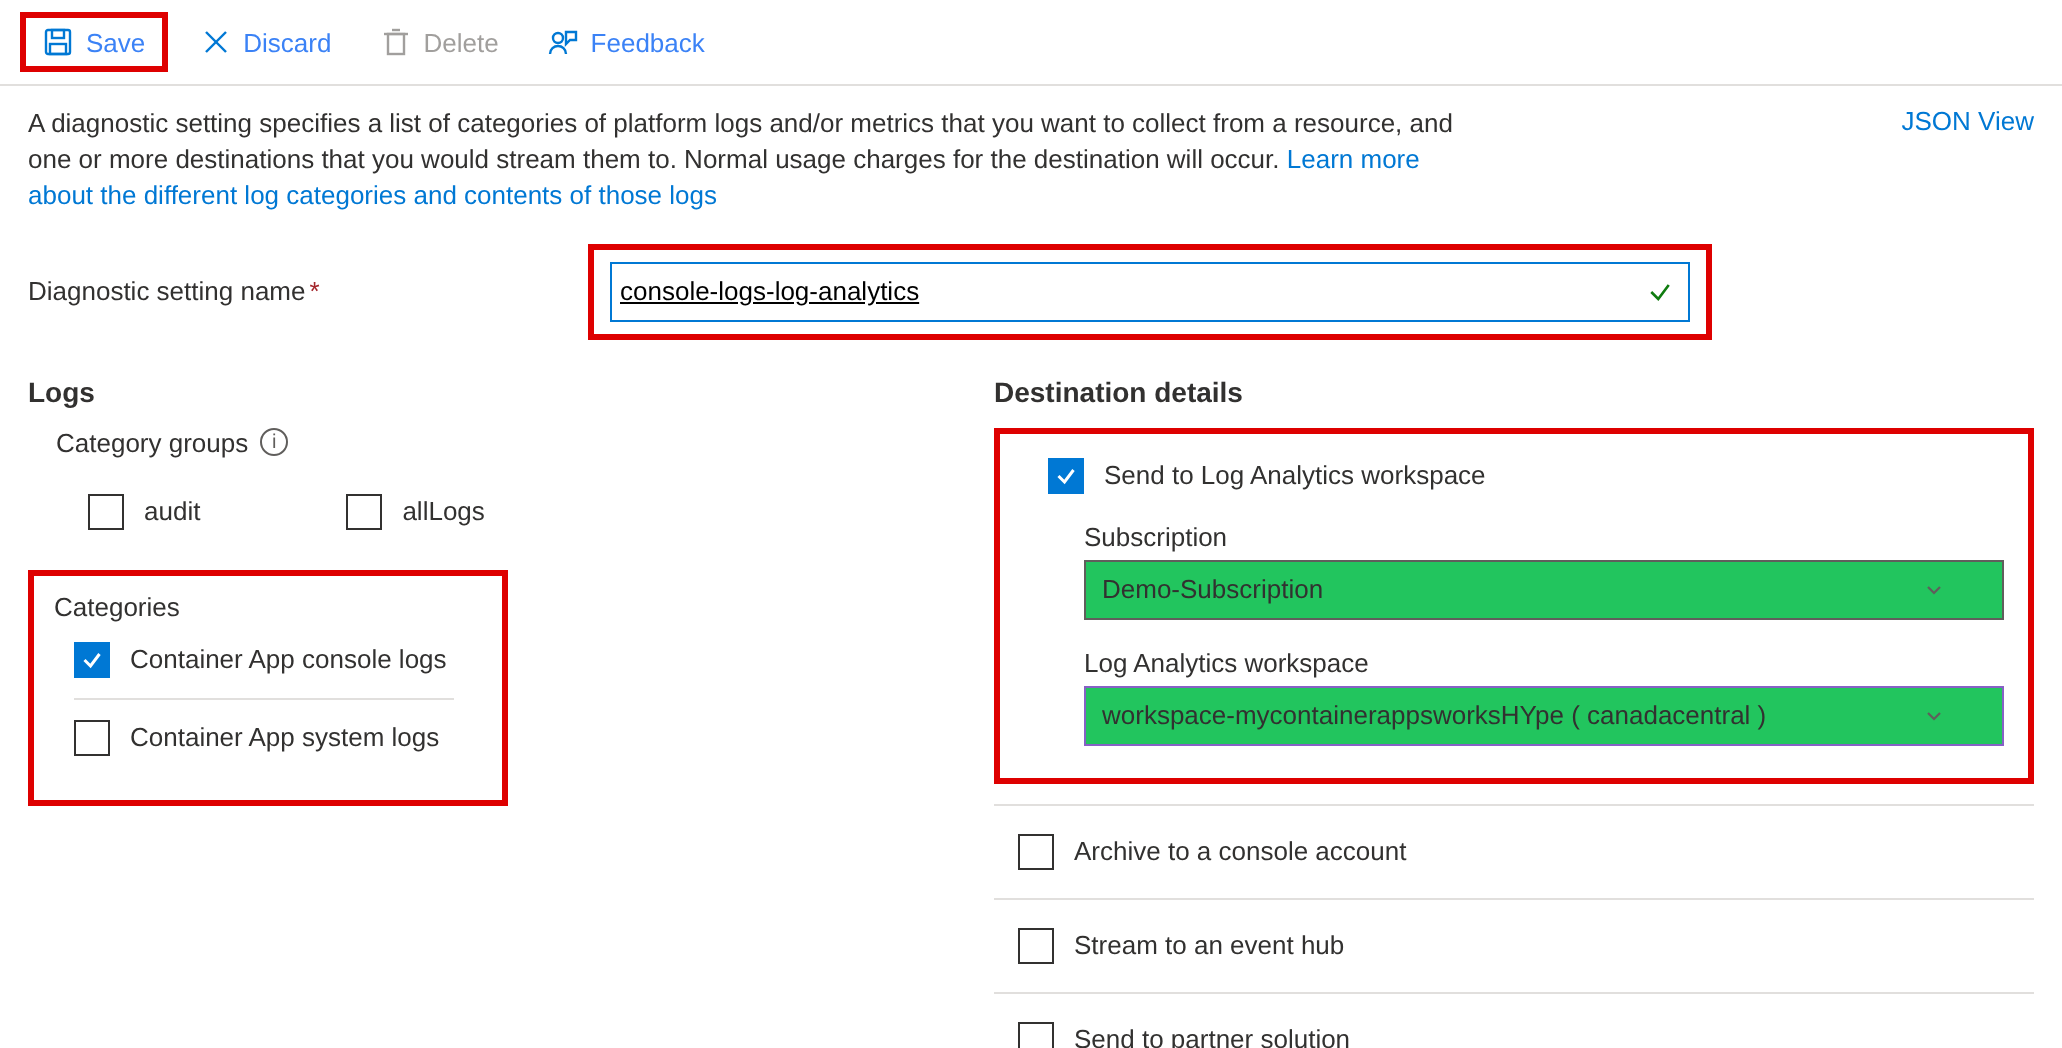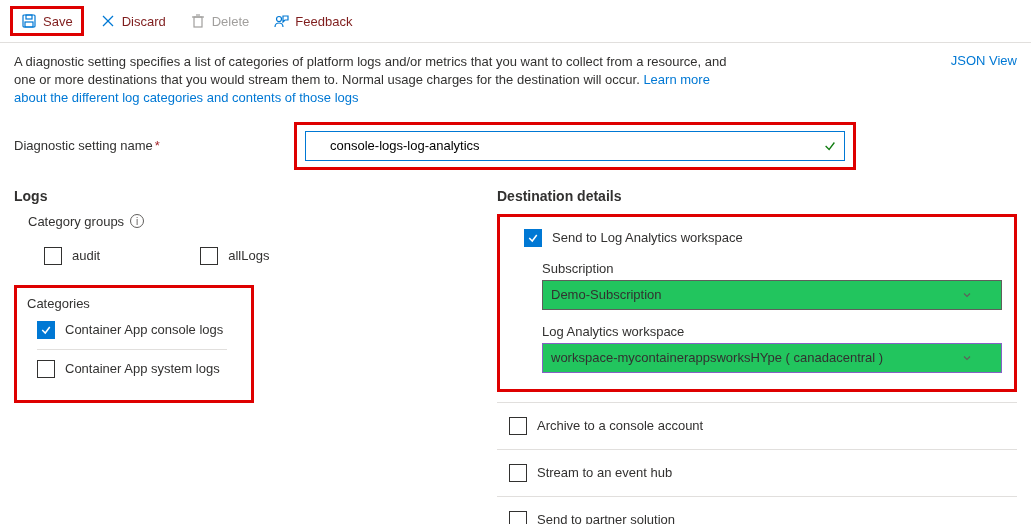--- a/index.html
+++ b/index.html
@@ -20,61 +20,62 @@
     }
     .toolbar-btn {
       display: inline-flex;
       align-items: center;
       gap: 6px;
       padding: 4px 8px;
       background: none;
       border: none;
       cursor: pointer;
       font-size: 13px;
-      color: #7f1d1d;
+      color: #3b82f6;
     }
     .toolbar-btn.disabled { color: #a19f9d; cursor: default; }
     .toolbar-btn svg { width: 16px; height: 16px; }
     .hl-red { border: 3px solid #de0000; }
     .content { padding: 10px 14px; }
     .desc-row { display: flex; justify-content: space-between; align-items: flex-start; }
     .desc { max-width: 730px; line-height: 1.4; }
     .link { color: #0078d4; text-decoration: none; cursor: pointer; }
     .json-view { color: #0078d4; font-size: 13px; white-space: nowrap; margin-left: 20px; cursor: pointer; }
     .field-row { display: flex; align-items: center; margin-top: 14px; }
     .field-label { width: 280px; font-size: 13px; }
     .req-star { color: #a4262c; margin-left: 2px; }
     .input-wrap { position: relative; display: inline-block; }
     .text-input {
       width: 540px;
       height: 30px;
-      padding: 4px 30px 4px 24px;
+      padding: 4px 30px 4px 4px;
       border: 1px solid #0078d4;
       font-size: 13px;
       outline: none;
+      text-decoration: underline;
     }
     .input-check {
       position: absolute;
       right: 8px;
       top: 50%;
       transform: translateY(-50%);
       color: #107c10;
     }
     .hl-red-pad { border: 3px solid #de0000; padding: 6px 8px; display: inline-block; }
     .columns { display: flex; margin-top: 18px; gap: 30px; }
     .col-left { width: 500px; }
     .col-right { flex: 1; }
     .section-h { font-weight: 600; font-size: 14px; margin-bottom: 10px; }
     .subhead { font-size: 13px; margin: 6px 0 8px 14px; display: flex; align-items: center; gap: 6px; }
     .info-icon {
       display: inline-flex; width: 14px; height: 14px; border: 1px solid #605e5c;
       border-radius: 50%; align-items: center; justify-content: center; font-size: 10px; color: #605e5c;
     }
     .cb-row { display: flex; align-items: center; gap: 10px; margin: 10px 0 10px 30px; }
-    .cb-row-grid { display: flex; gap: 100px; margin-left: 30px; }
+    .cb-row-grid { display: flex; gap: 73px; margin-left: 30px; }
     .cb-row-dest { display: flex; align-items: center; gap: 10px; margin: 14px 12px; }
     .checkbox {
       width: 18px; height: 18px; border: 1px solid #323130; display: inline-flex;
       align-items: center; justify-content: center; cursor: pointer; flex-shrink: 0;
     }
     .checkbox.checked { background: #0078d4; border-color: #0078d4; }
     .checkbox.checked svg { color: #fff; }
     .cat-box { border: 3px solid #de0000; padding: 8px 24px 12px 6px; margin-top: 10px; width: 240px; }
     .cat-title { font-size: 13px; margin-bottom: 10px; margin-left: 4px; }
     .dest-box { border: 3px solid #de0000; padding: 8px 12px 16px 12px; }

